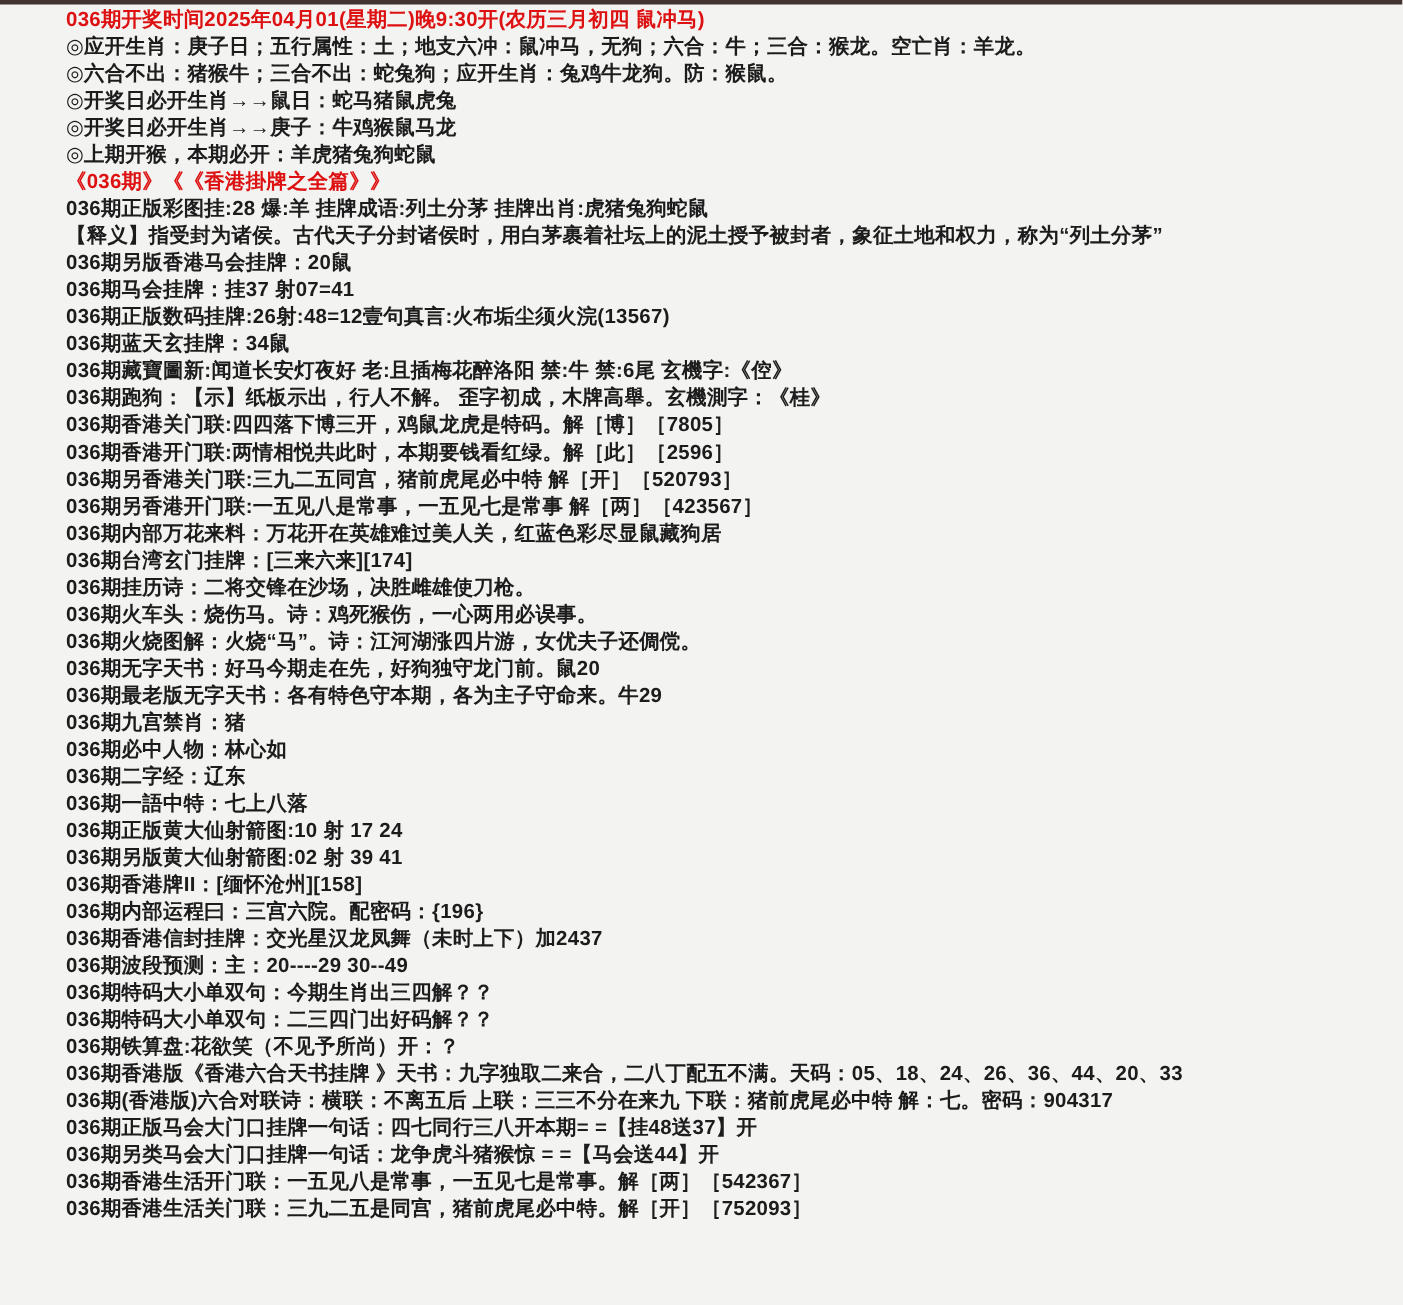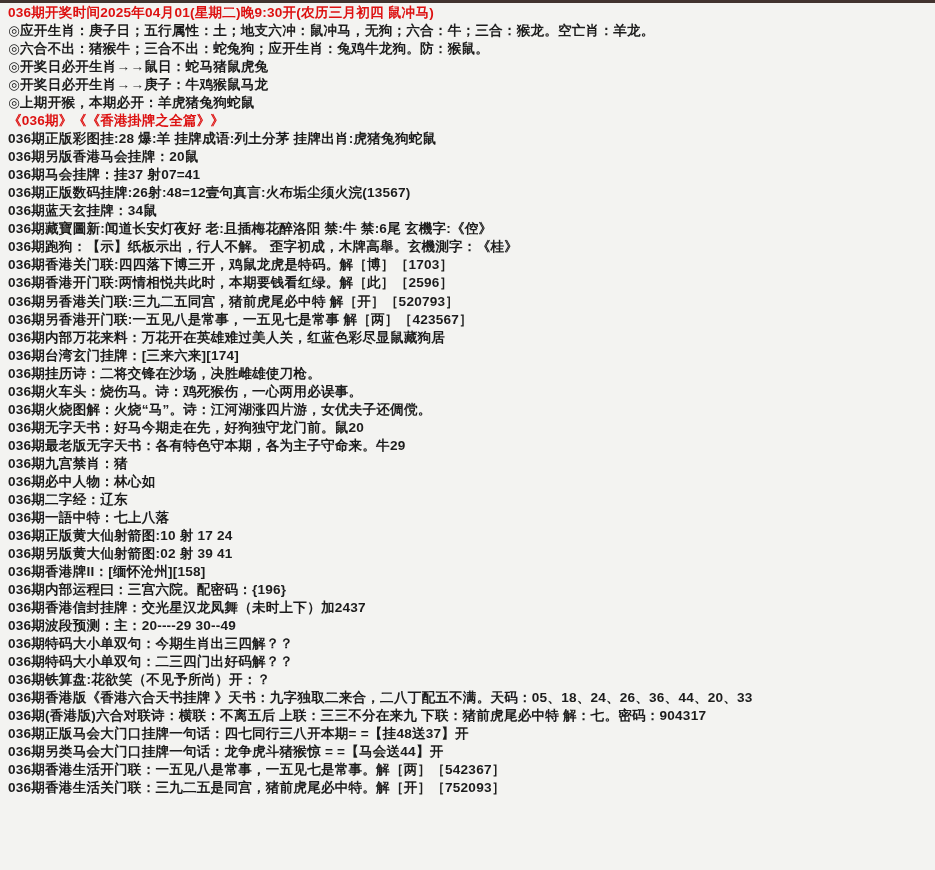--- a/index.html
+++ b/index.html
@@ -13,20 +13,21 @@
     overflow: hidden;
     position: relative;
   }
   .top-border {
     height: 3px;
     width: 100%;
     background: var(--border, #41332f);
   }
   .lines {
     padding: 1px 0 0 8px;
+    margin-left: 36px;
   }
   .line {
     font-family: "Liberation Sans", "DejaVu Sans", sans-serif;
     font-weight: bold;
     font-size: 13.6px;
     line-height: 18.04px;
     height: 18.04px;
     color: var(--text, #1c1c1c);
     white-space: nowrap;
     overflow: hidden;
@@ -42,27 +43,28 @@
 <div class="top-border"></div>
 <div class="lines">
     <div class="line red">036期开奖时间2025年04月01(星期二)晚9:30开(农历三月初四 鼠冲马)</div>
     <div class="line">◎应开生肖：庚子日；五行属性：土；地支六冲：鼠冲马，无狗；六合：牛；三合：猴龙。空亡肖：羊龙。</div>
     <div class="line">◎六合不出：猪猴牛；三合不出：蛇兔狗；应开生肖：兔鸡牛龙狗。防：猴鼠。</div>
     <div class="line">◎开奖日必开生肖→→鼠日：蛇马猪鼠虎兔</div>
     <div class="line">◎开奖日必开生肖→→庚子：牛鸡猴鼠马龙</div>
     <div class="line">◎上期开猴，本期必开：羊虎猪兔狗蛇鼠</div>
     <div class="line red">《036期》《《香港掛牌之全篇》》</div>
     <div class="line">036期正版彩图挂:28 爆:羊 挂牌成语:列土分茅 挂牌出肖:虎猪兔狗蛇鼠</div>
+    <div class="line">【释义】指受封为诸侯。古代天子分封诸侯时，用白茅裹着社坛上的泥土授予被封者，象征土地和权力，称为“列土分茅”</div>
     <div class="line">036期另版香港马会挂牌：20鼠</div>
     <div class="line">036期马会挂牌：挂37 射07=41</div>
     <div class="line">036期正版数码挂牌:26射:48=12壹句真言:火布垢尘须火浣(13567)</div>
     <div class="line">036期蓝天玄挂牌：34鼠</div>
     <div class="line">036期藏寶圖新:闻道长安灯夜好 老:且插梅花醉洛阳 禁:牛 禁:6尾 玄機字:《倥》</div>
     <div class="line">036期跑狗：【示】纸板示出，行人不解。 歪字初成，木牌高舉。玄機測字：《桂》</div>
-    <div class="line">036期香港关门联:四四落下博三开，鸡鼠龙虎是特码。解［博］［1703］</div>
+    <div class="line">036期香港关门联:四四落下博三开，鸡鼠龙虎是特码。解［博］［7805］</div>
     <div class="line">036期香港开门联:两情相悦共此时，本期要钱看红绿。解［此］［2596］</div>
     <div class="line">036期另香港关门联:三九二五同宫，猪前虎尾必中特 解［开］［520793］</div>
     <div class="line">036期另香港开门联:一五见八是常事，一五见七是常事 解［两］［423567］</div>
     <div class="line">036期内部万花来料：万花开在英雄难过美人关，红蓝色彩尽显鼠藏狗居</div>
     <div class="line">036期台湾玄门挂牌：[三来六来][174]</div>
     <div class="line">036期挂历诗：二将交锋在沙场，决胜雌雄使刀枪。</div>
     <div class="line">036期火车头：烧伤马。诗：鸡死猴伤，一心两用必误事。</div>
     <div class="line">036期火烧图解：火烧“马”。诗：江河湖涨四片游，女优夫子还倜傥。</div>
     <div class="line">036期无字天书：好马今期走在先，好狗独守龙门前。鼠20</div>
     <div class="line">036期最老版无字天书：各有特色守本期，各为主子守命来。牛29</div>

